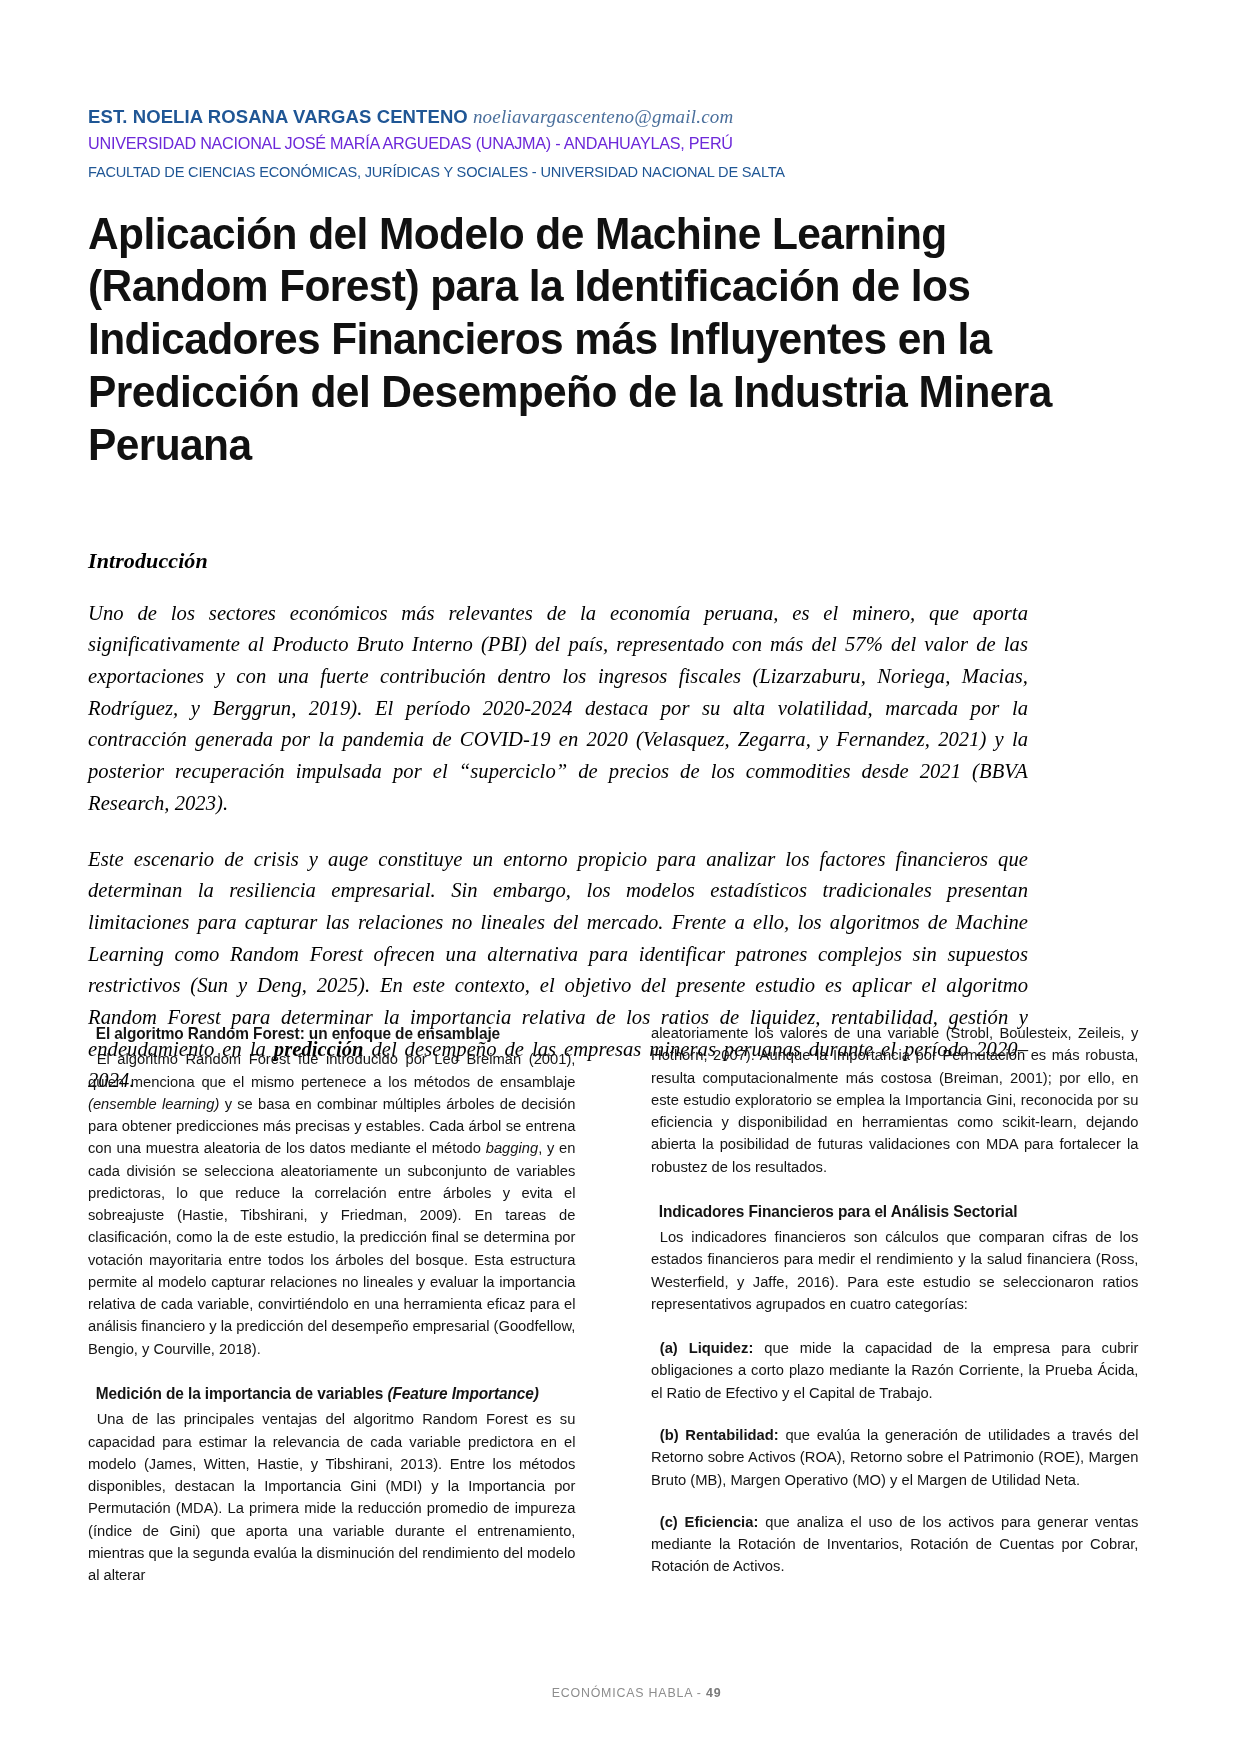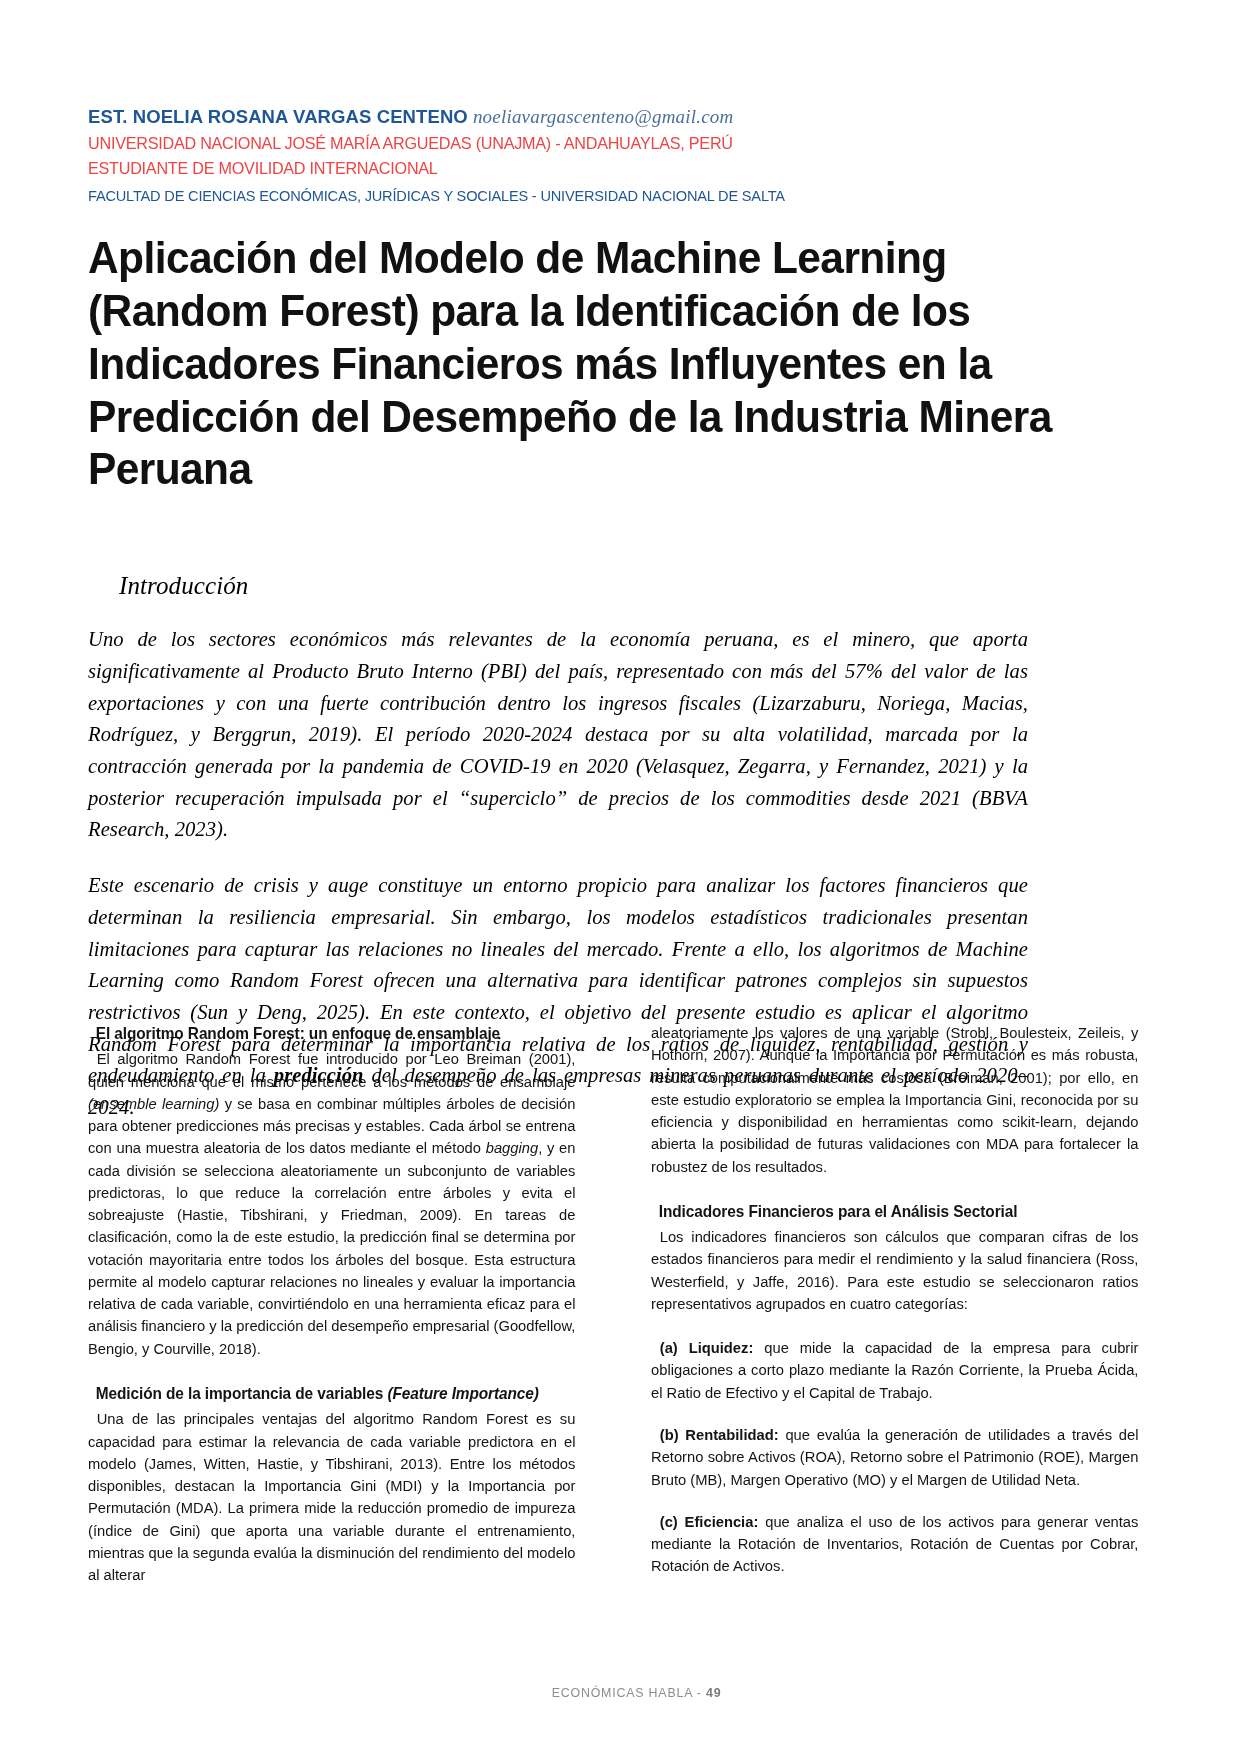--- a/index.html
+++ b/index.html
@@ -47,21 +47,21 @@
     letter-spacing: 0.1px;
   }
   .author-email {
     font-family: "Liberation Serif", serif;
     font-style: italic;
     font-size: 19px;
     color: #4a6f9c;
     letter-spacing: 0.2px;
   }
   .affil-line {
-    color: #ef4444;
+    color: #6d28d9;
     font-size: 16.2px;
     line-height: 1.52;
     letter-spacing: -0.25px;
     white-space: nowrap;
   }
   .faculty-line {
     color: #1f5695;
     font-size: 14.6px;
     letter-spacing: -0.2px;
     margin-top: 8px;
@@ -82,25 +82,24 @@
   }
 
   
   .intro-wrap {
     margin-top: 76px;
     font-family: "Liberation Serif", serif;
     font-style: italic;
     width: 940px;
   }
   .intro-heading {
-    font-size: 25px;
-    font-weight: normal;
+    font-size: 22px;
+    font-weight: bold;
     letter-spacing: 0.1px;
     margin-bottom: 24px;
-    margin-left: 31px;
   }
   .intro-par {
     font-size: 20.6px;
     line-height: 1.54;
     text-align: justify;
     text-justify: inter-word;
     margin-bottom: 24px;
     letter-spacing: 0.05px;
   }
   .intro-par:last-child { margin-bottom: 12px; }
@@ -162,21 +161,20 @@
 <div class="page">
 
   <div class="content">
 
     <div class="author-line">
       <span class="author-name">EST. NOELIA ROSANA VARGAS CENTENO</span>
       <span class="author-email">noeliavargascenteno@gmail.com</span>
     </div>
 
     <div class="affil-line">UNIVERSIDAD NACIONAL JOSÉ MARÍA ARGUEDAS (UNAJMA) - ANDAHUAYLAS, PERÚ</div>
-    <div class="affil-line">ESTUDIANTE DE MOVILIDAD INTERNACIONAL</div>
 
     <div class="faculty-line">FACULTAD DE CIENCIAS ECONÓMICAS, JURÍDICAS Y SOCIALES - UNIVERSIDAD NACIONAL DE SALTA</div>
 
     <h1 class="title">Aplicación del Modelo de Machine Learning (Random Forest) para la Identificación de los Indicadores Financieros más Influyentes en la Predicción del Desempeño de la Industria Minera Peruana</h1>
 
     <div class="intro-wrap">
       <div class="intro-heading">Introducción</div>
       <p class="intro-par">Uno de los sectores económicos más relevantes de la economía peruana, es el minero, que aporta significativamente al Producto Bruto Interno (PBI) del país, representado con más del 57% del valor de las exportaciones y con una fuerte contribución dentro los ingresos fiscales (Lizarzaburu, Noriega, Macias, Rodríguez, y Berggrun, 2019). El período 2020-2024 destaca por su alta volatilidad, marcada por la contracción generada por la pandemia de COVID-19 en 2020 (Velasquez, Zegarra, y Fernandez, 2021) y la posterior recuperación impulsada por el “superciclo” de precios de los commodities desde 2021 (BBVA Research, 2023).</p>
       <p class="intro-par"><span>Este escenario de crisis y auge constituye un entorno propicio para analizar los factores financieros que determinan la resiliencia empresarial. Sin embargo, los modelos estadísticos tradicionales presentan limitaciones para capturar las relaciones no lineales del mercado. Frente a ello, los algoritmos de Machine Learning como Random Forest ofrecen una alternativa para identificar patrones complejos sin supuestos restrictivos (Sun y Deng, 2025). En este contexto, el objetivo del presente estudio es aplicar el algoritmo Random Forest para determinar la importancia relativa de los ratios de liquidez, rentabilidad, gestión y endeudamiento en la </span><b>predicción</b><span> del desempeño de las empresas mineras peruanas durante el período 2020–2024.</span></p>
     </div>

